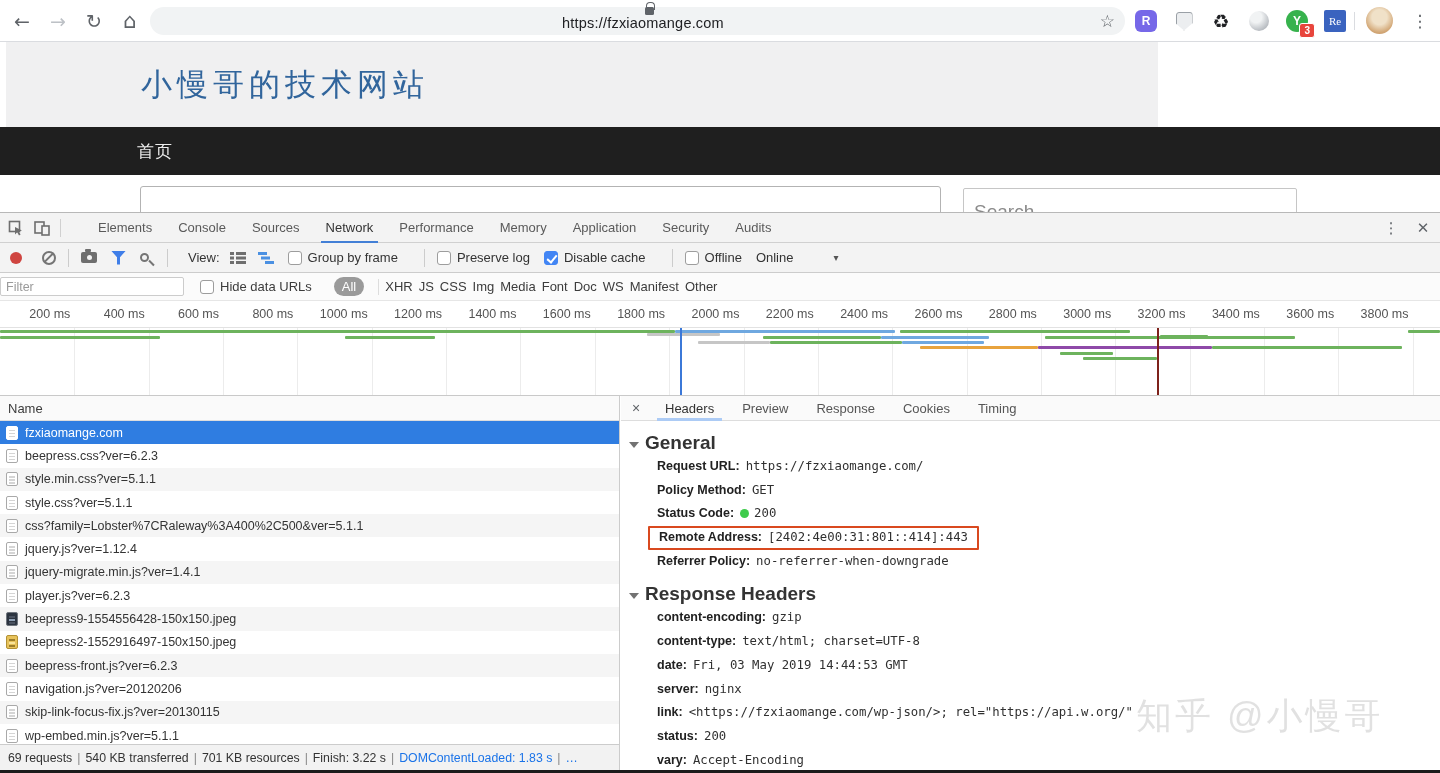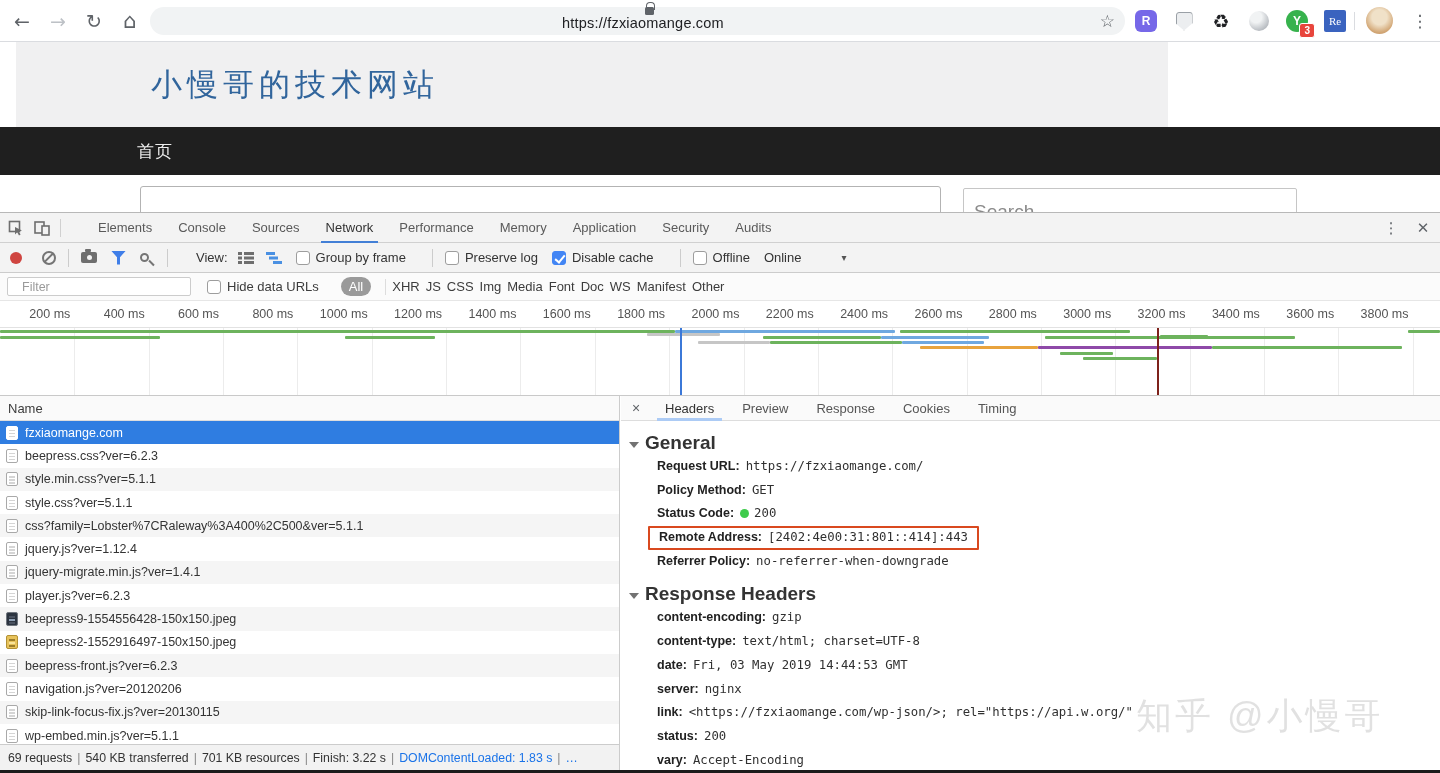--- a/index.html
+++ b/index.html
@@ -22,21 +22,21 @@
   .ext-recycle { color:#202124; font-size:19px; font-family:"DejaVu Sans", sans-serif; }
   .ext-globe { width:20px; height:20px; border-radius:50%; background:radial-gradient(circle at 35% 30%, #f1f3f4 0 30%, #bdc1c6 70%, #9aa0a6 100%); }
   .ext-y { position:relative; width:22px; height:22px; border-radius:50%; background:#37b24d; color:#fff; font-weight:bold; font-size:12px; display:flex; align-items:center; justify-content:center; }
   .ext-badge { position:absolute; right:-7px; bottom:-6px; background:#e8453c; color:#fff; font-size:10px; border-radius:3px; padding:1px 4px; border:1px solid #fff; }
   .ext-re { width:22px; height:22px; background:#3a63bf; color:#fff; font-size:11px; font-family:"Liberation Serif", serif; display:flex; align-items:center; justify-content:center; border-radius:2px; }
   .chrome-sep { position:absolute; left:1354px; top:12px; width:1px; height:18px; background:#dadce0; }
   .avatar { position:absolute; left:1366px; top:7px; width:27px; height:27px; border-radius:50%; background:radial-gradient(circle at 50% 38%, #f0e1c8 0 35%, #d3a877 70%, #b98c5f 100%); cursor:pointer; }
   .kebab { position:absolute; left:1406px; top:0; width:28px; height:42px; display:flex; align-items:center; justify-content:center; color:#5f6368; font-size:17px; cursor:pointer; }
 
   
-  .site-header { position:absolute; left:16px; top:42px; width:1152px; height:85px; background:#f0f0f1; }
+  .site-header { position:absolute; left:6px; top:42px; width:1152px; height:85px; background:#f0f0f1; }
   .site-title { position:absolute; left:135px; top:22px; font-family:"DejaVu Serif", serif; font-size:31px; color:#31659c; letter-spacing:5px; font-weight:500; }
   .site-nav { position:absolute; left:0; top:127px; width:1440px; height:48px; background:#1f1f1f; }
   .site-nav-item { position:absolute; left:137px; top:0; height:48px; display:flex; align-items:center; color:#ededed; font-size:17px; letter-spacing:1px; cursor:pointer; }
   .content-strip { position:absolute; left:0; top:175px; width:1440px; height:37px; background:#fff; }
   .big-input { position:absolute; left:140px; top:11px; width:801px; height:40px; background:#fff; border:1px solid #b3b3b3; border-radius:3px; }
   .search-input { position:absolute; left:963px; top:13px; width:334px; height:40px; background:#fff; border:1px solid #c6c6c6; border-radius:2px; font-size:19px; color:#8a8a8a; padding:8px 0 0 10px; font-family:"Liberation Sans", sans-serif; }
   .search-input::placeholder { color:#8a8a8a; }
 
   
   .devtools { position:absolute; left:0; top:212px; width:1440px; height:561px; background:#fff; border-top:1px solid #b8b8b8; }
@@ -55,34 +55,34 @@
   .rec-dot { width:12px; height:12px; border-radius:50%; background:#cf4540; margin-left:10px; cursor:pointer; }
   .clear-ico { width:14px; height:14px; border:2px solid #757575; border-radius:50%; margin-left:20px; position:relative; cursor:pointer; }
   .clear-ico:after { content:""; position:absolute; left:4px; top:-1.5px; width:2px; height:13px; background:#757575; transform:rotate(45deg); }
   .tb-sep { width:1px; height:18px; background:#ccc; margin:0 12px; }
   .cam-ico { width:16px; height:11px; background:#6e6e6e; border-radius:2px; position:relative; margin-right:14px; cursor:pointer; }
   .cam-ico:before { content:""; position:absolute; top:-3px; left:4px; width:6px; height:3px; background:#6e6e6e; border-radius:1px; }
   .cam-ico:after { content:""; position:absolute; left:5.5px; top:3px; width:5px; height:5px; border-radius:50%; background:#f3f3f3; }
   .funnel { width:15px; height:14px; background:#3f7ee8; clip-path:polygon(0 0,100% 0,60% 48%,60% 100%,40% 100%,40% 48%); margin-right:14px; cursor:pointer; }
   .mag { width:9px; height:9px; border:2px solid #757575; border-radius:50%; position:relative; cursor:pointer; }
   .mag:after { content:""; position:absolute; left:6px; top:7px; width:7px; height:2px; background:#757575; transform:rotate(45deg); }
-  .view-label { margin-left:16px; color:#333; }
+  .view-label { margin-left:8px; color:#333; }
   .ico-list { width:16px; height:12px; position:relative; margin:0 12px 0 10px; cursor:pointer; }
   .ico-list:before { content:""; position:absolute; left:0; top:0; width:4px; height:3px; background:#6e6e6e; box-shadow:0 4.5px 0 #6e6e6e, 0 9px 0 #6e6e6e; }
   .ico-list:after { content:""; position:absolute; left:6px; top:0; width:10px; height:3px; background:#6e6e6e; box-shadow:0 4.5px 0 #6e6e6e, 0 9px 0 #6e6e6e; }
   .ico-waterfall { width:18px; height:12px; position:relative; margin-right:12px; cursor:pointer; }
   .ico-waterfall:before { content:""; position:absolute; left:0; top:0; width:9px; height:3px; background:#4a90e2; box-shadow:3px 4.5px 0 #4a90e2, 7px 9px 0 #4a90e2; }
   .cb { width:14px; height:14px; border:1px solid #9d9d9d; border-radius:3px; background:#fff; margin-right:6px; position:relative; flex:none; cursor:pointer; }
   .cb.checked { background:#4285f4; border-color:#4285f4; }
   .cb.checked:after { content:""; position:absolute; left:4px; top:1px; width:4px; height:8px; border:solid #fff; border-width:0 2px 2px 0; transform:rotate(40deg); }
   .tb-label { margin-right:14px; cursor:default; }
   .dd-arrow { margin-left:26px; color:#555; font-size:10px; cursor:pointer; }
 
   .dt-filterbar { position:absolute; left:0; top:60px; width:1440px; height:28px; background:#fbfbfb; border-bottom:1px solid #e6e6e6; display:flex; align-items:center; font-size:13px; color:#3c3c3c; }
-  .filter-input { margin-left:7px; width:184px; height:19px; border:1px solid #ccc; border-radius:2px; font-size:12.5px; padding-left:14px; color:#333; font-family:"Liberation Sans", sans-serif; }
+  .filter-input { width:184px; height:19px; border:1px solid #ccc; border-radius:2px; font-size:12.5px; padding-left:5px; color:#333; font-family:"Liberation Sans", sans-serif; }
   .filter-input::placeholder { color:#9a9a9a; }
   .fb-cb { margin-left:16px; }
   .hide-data-label { margin-left:0; margin-right:10px; }
   .ftype { margin:0 0 0 6px; color:#3c3c3c; cursor:pointer; }
   .ftype.all { background:#9a9a9a; color:#fff; border-radius:10px; padding:2px 8px; margin-left:12px; }
   .ftype-sep { width:1px; height:16px; background:#ddd; margin-left:14px; }
 
   .dt-timeline { position:absolute; left:0; top:88px; width:1440px; height:27px; background:#fff; border-bottom:1px solid #e2e2e2; display:flex; }
   .tick { width:74.35px; flex:none; text-align:right; padding-right:4px; font-size:12.5px; color:#545454; line-height:26px; }
   .dt-overview { position:absolute; left:0; top:115px; width:1440px; height:68px; background:#fff; border-bottom:1px solid #c9c9c9; overflow:hidden; }

